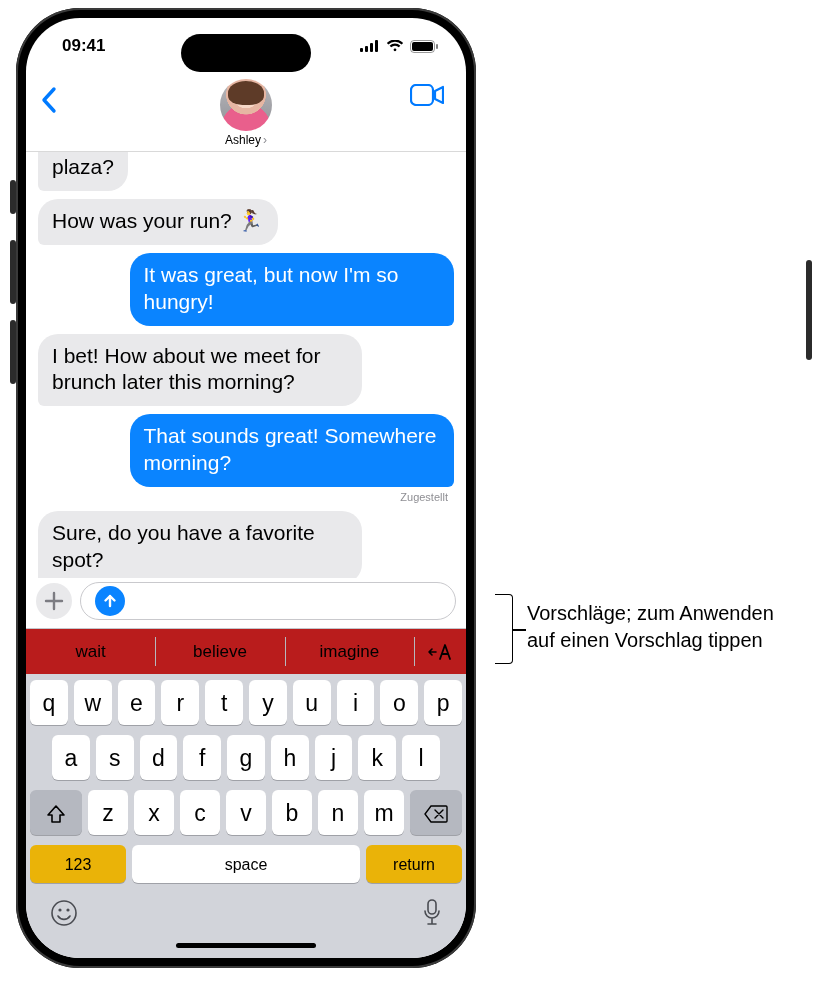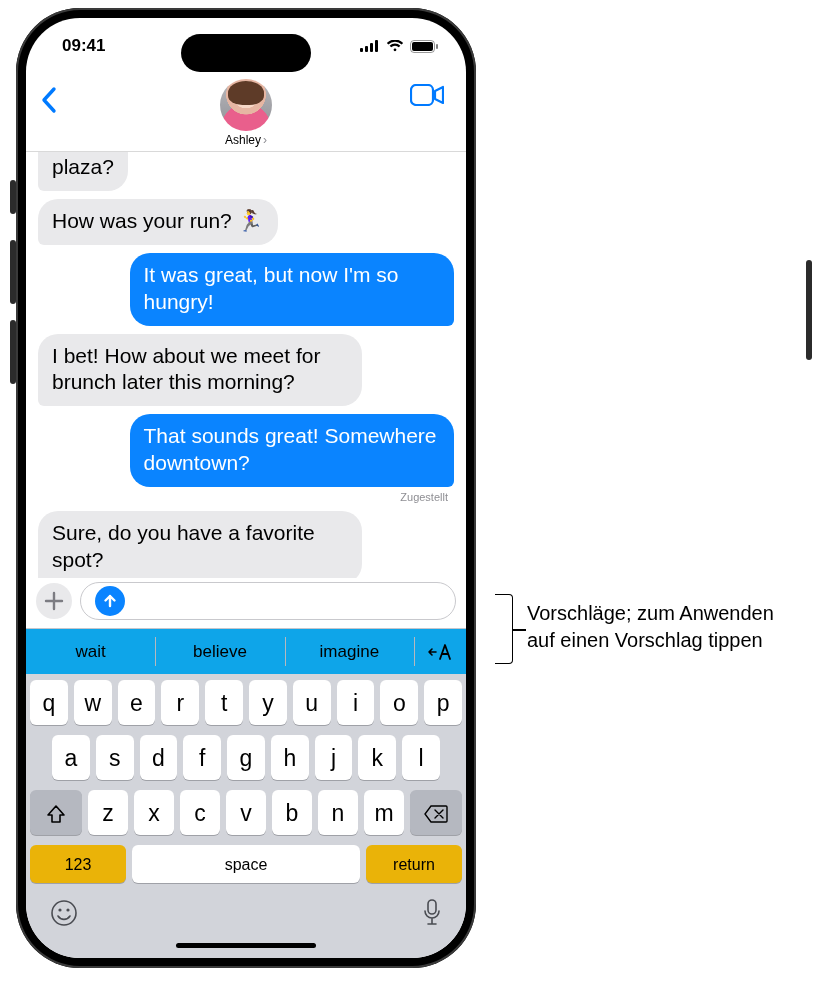--- a/index.html
+++ b/index.html
@@ -168,21 +168,21 @@
     display:inline-block; width:2px; height:22px; background:#0a84ff;
     vertical-align:middle; margin-left:1px;
   }
   .send-btn {
     width:30px; height:30px; border-radius:50%; background:#0a84ff;
     display:flex; align-items:center; justify-content:center; color:#fff;
   }
 
   
   .predictive {
-    height:46px; background:#0ea5e9;
+    height:46px; background:#b91c1c;
     display:flex; align-items:stretch;
     border-top:1px solid #c4c6cc;
   }
   .pred-item {
     flex:1; display:flex; align-items:center; justify-content:center;
     font-size:17px; color:#000;
     position:relative;
   }
   .pred-item + .pred-item::before{
     content:""; position:absolute; left:0; top:8px; bottom:8px; width:1px; background:#b6b8be;
@@ -291,21 +291,21 @@
               <path d="M25 7 L33 3 V19 L25 15 Z" stroke="#007aff" stroke-width="2.2" fill="none" stroke-linejoin="round"></path>
             </svg>
         </div>
       </div>
 
       <div class="chat">
         <div class="bubble in cut">plaza?</div>
         <div class="bubble in">How was your run? 🏃‍♀️</div>
         <div class="bubble out">It was great, but now I'm so hungry!</div>
         <div class="bubble in">I bet! How about we meet for brunch later this morning?</div>
-        <div class="bubble out">That sounds great! Somewhere downtown?</div>
+        <div class="bubble out">That sounds great! Somewhere morning?</div>
         <div class="delivered">Zugestellt</div>
         <div class="bubble in">Sure, do you have a favorite spot?</div>
       </div>
 
       <div class="compose">
         <div class="plus-btn">
           <svg width="20" height="20" viewBox="0 0 20 20">
               <path d="M10 2v16M2 10h16" stroke="#7c7c82" stroke-width="2.4" stroke-linecap="round"></path>
             </svg>
         </div>

